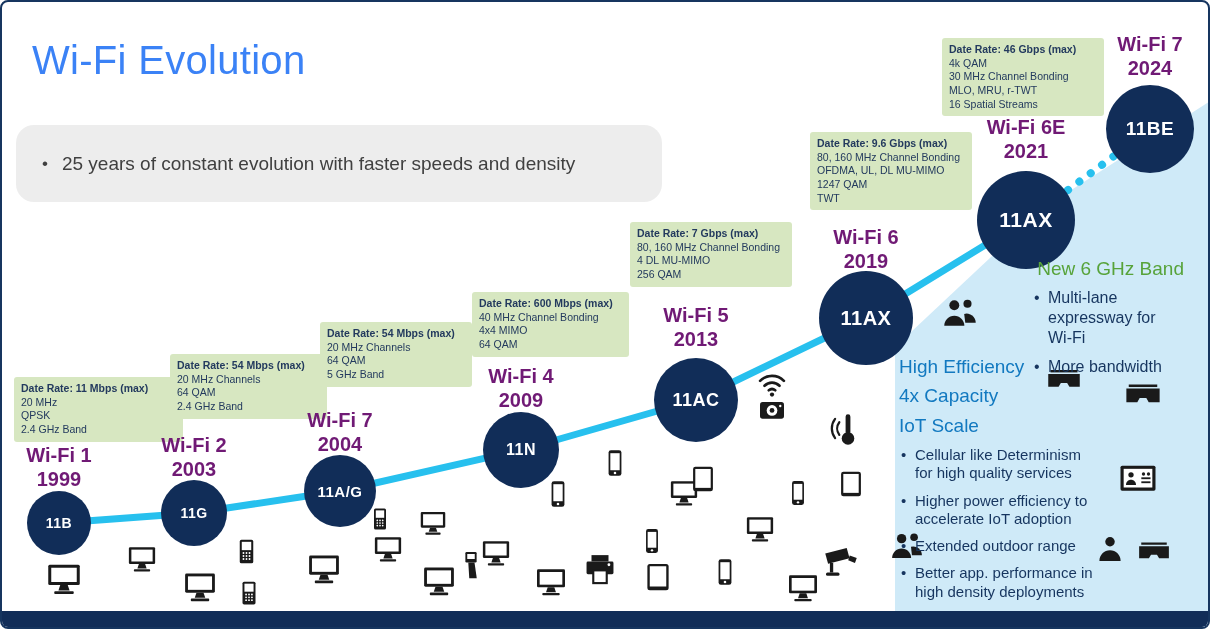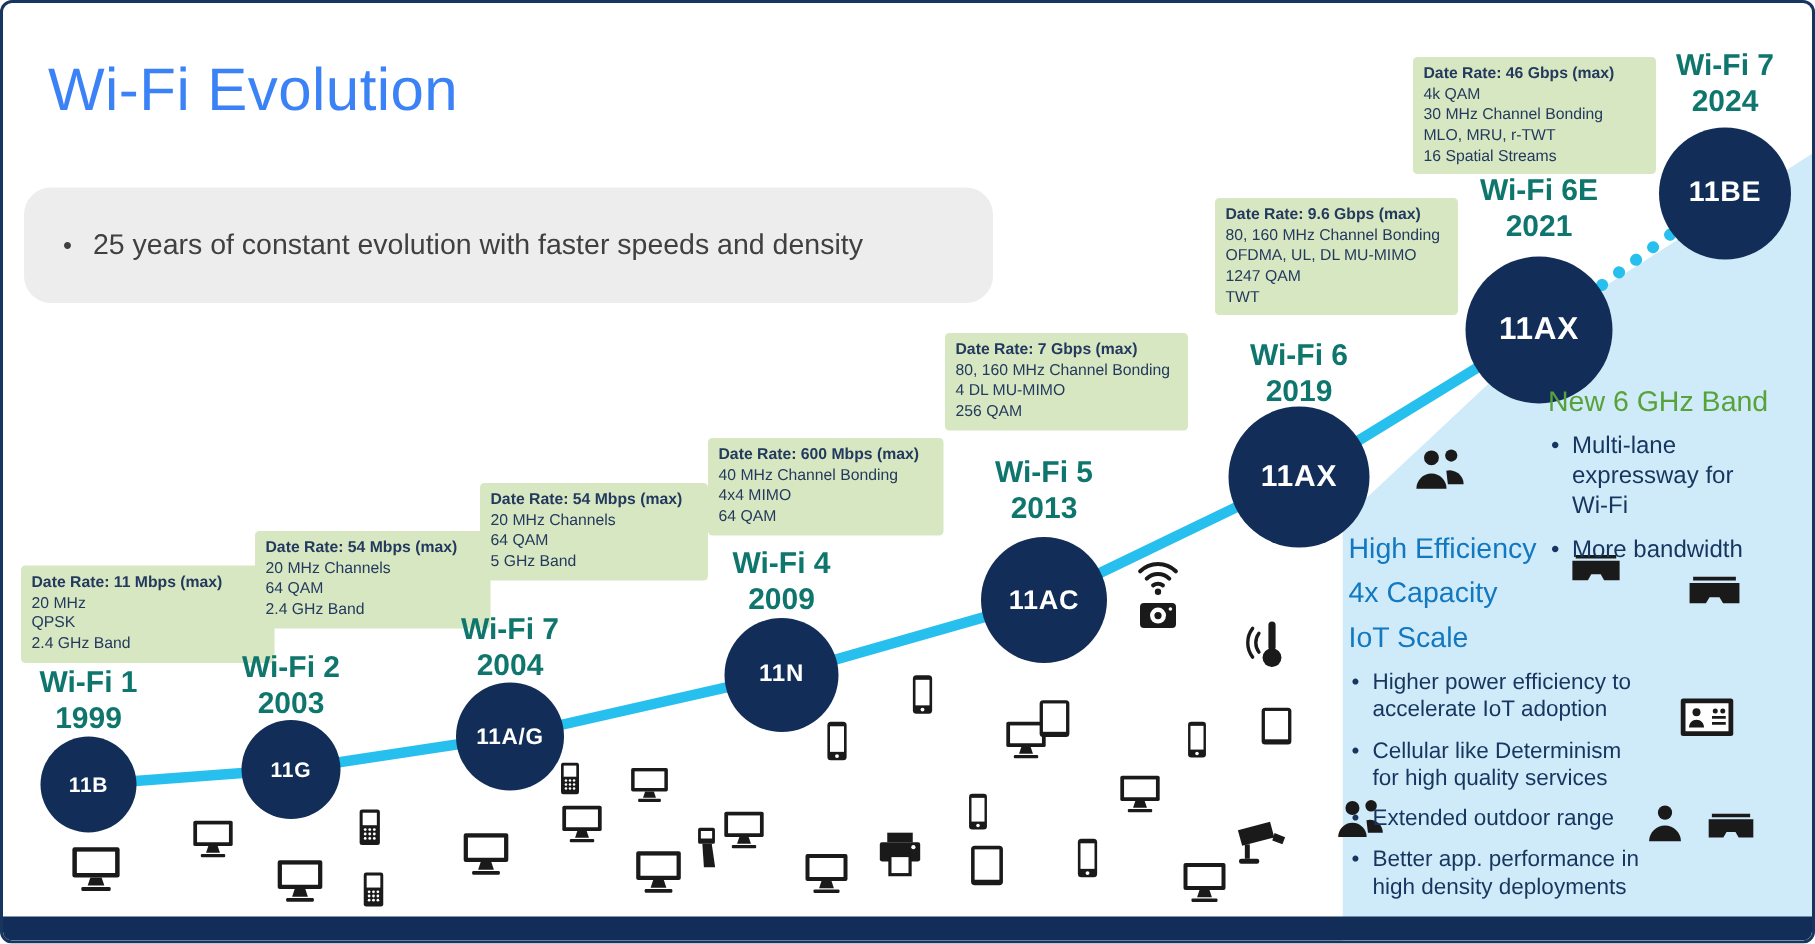--- a/index.html
+++ b/index.html
@@ -8,26 +8,26 @@
   .slide{position:relative;width:1210px;height:629px;border:2px solid #16355f;border-radius:8px;overflow:hidden;background:#fff;}
   .blue-panel{position:absolute;inset:0;background:#cfeaf8;
     clip-path:polygon(893px 629px,893px 345px,1005px 240px,1063px 192px,1210px 98px,1210px 629px);}
   .line-svg{position:absolute;left:0;top:0;}
   .page-title{position:absolute;left:30px;top:36px;margin:0;font-size:40px;color:#3b82f6;font-weight:500;letter-spacing:.3px;}
   .callout{position:absolute;left:14px;top:123px;width:646px;height:77px;background:#ededed;border-radius:18px;
     display:flex;align-items:center;gap:14px;padding:0 26px;color:#404040;font-size:19px;}
   .callout .dot{font-size:17px;}
   .spec-box{position:absolute;background:#d7e7c1;border-radius:3px;padding:5px 7px;font-size:10.5px;line-height:1.3;color:#233a5e;}
   .spec-first{font-weight:bold;}
-  .gen-label{position:absolute;transform:translateX(-50%);text-align:center;color:#0f766e;font-weight:bold;
+  .gen-label{position:absolute;transform:translateX(-50%);text-align:center;color:#701a75;font-weight:bold;
     font-size:20px;line-height:1.2;white-space:nowrap;}
   .gen-circle{position:absolute;border-radius:50%;background:#112d58;color:#fff;display:flex;align-items:center;
     justify-content:center;font-weight:bold;letter-spacing:.5px;}
   .band{position:absolute;left:1030px;top:256px;width:152px;}
-  .band-h{color:#57a33a;font-size:19px;margin:0 0 8px;}
+  .band-h{color:#57a33a;font-size:19px;margin:0 0 8px;text-align:right;}
   ul.blist{list-style:none;margin:0;padding:0;}
   ul.blist li{position:relative;padding-left:16px;color:#16355f;margin-bottom:9px;}
   ul.blist li::before{content:"\2022";position:absolute;left:2px;top:0;}
   .band ul.blist li{font-size:16px;line-height:1.25;}
   .eff-head{position:absolute;left:897px;top:350px;color:#1279c0;font-size:19px;line-height:1.55;}
   .eff-list{position:absolute;left:897px;top:444px;width:196px;}
   .eff-list li{font-size:15px;line-height:1.22;margin-bottom:8px;}
   .dev{position:absolute;}
   .dev svg{display:block;width:100%;height:100%;fill:#1a1a1a;}
   .bottom-bar{position:absolute;left:0;right:0;bottom:0;height:16px;background:#112d58;}
@@ -462,20 +462,20 @@
         <li>More bandwidth</li>
       </ul>
   </div>
 
   <div class="eff-head" id="eff-head">
       <div>High Efficiency</div>
       <div>4x Capacity</div>
       <div>IoT Scale</div>
     </div>
   <ul class="blist eff-list" id="eff-list">
+      <li>Cellular like Determinism for high quality services</li>
       <li>Higher power efficiency to accelerate IoT adoption</li>
-      <li>Cellular like Determinism for high quality services</li>
       <li>Extended outdoor range</li>
       <li>Better app. performance in high density deployments</li>
     </ul>
 
   <div class="bottom-bar"></div>
 </div>
 
 </body></html>

